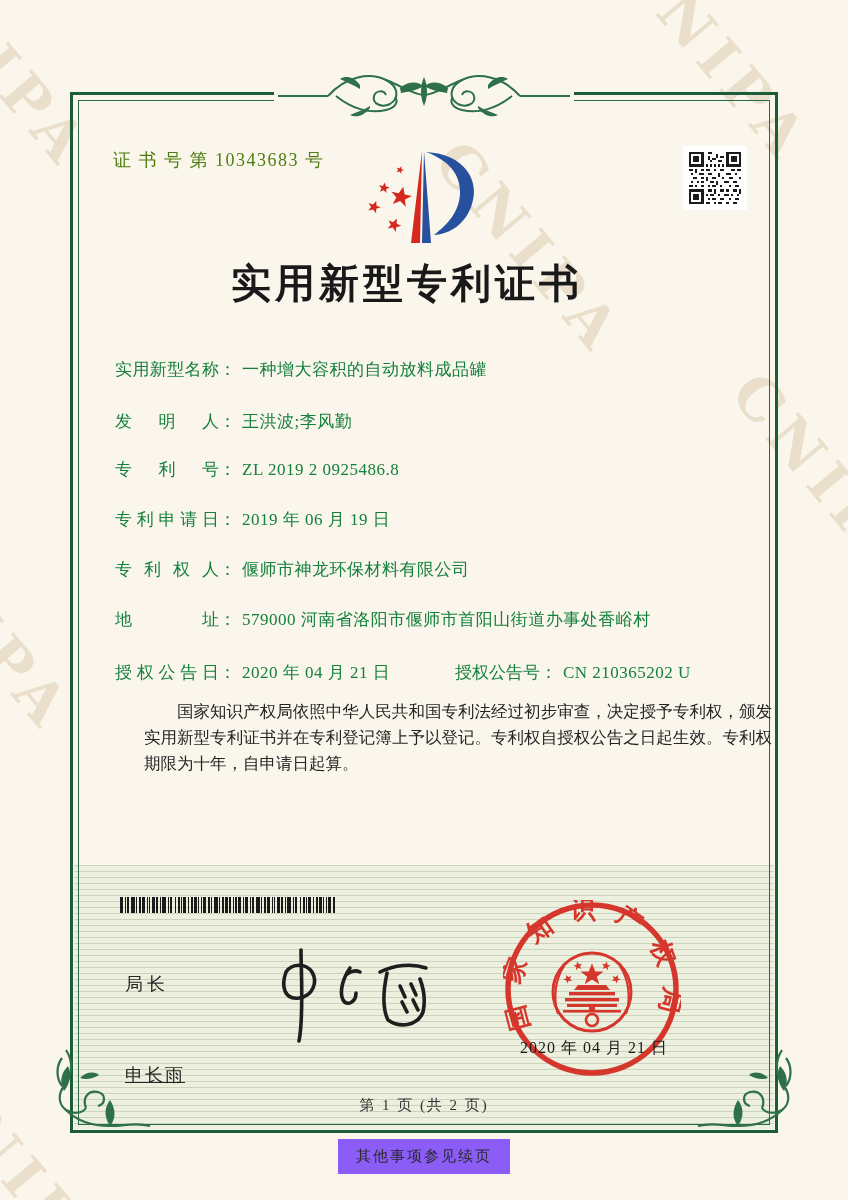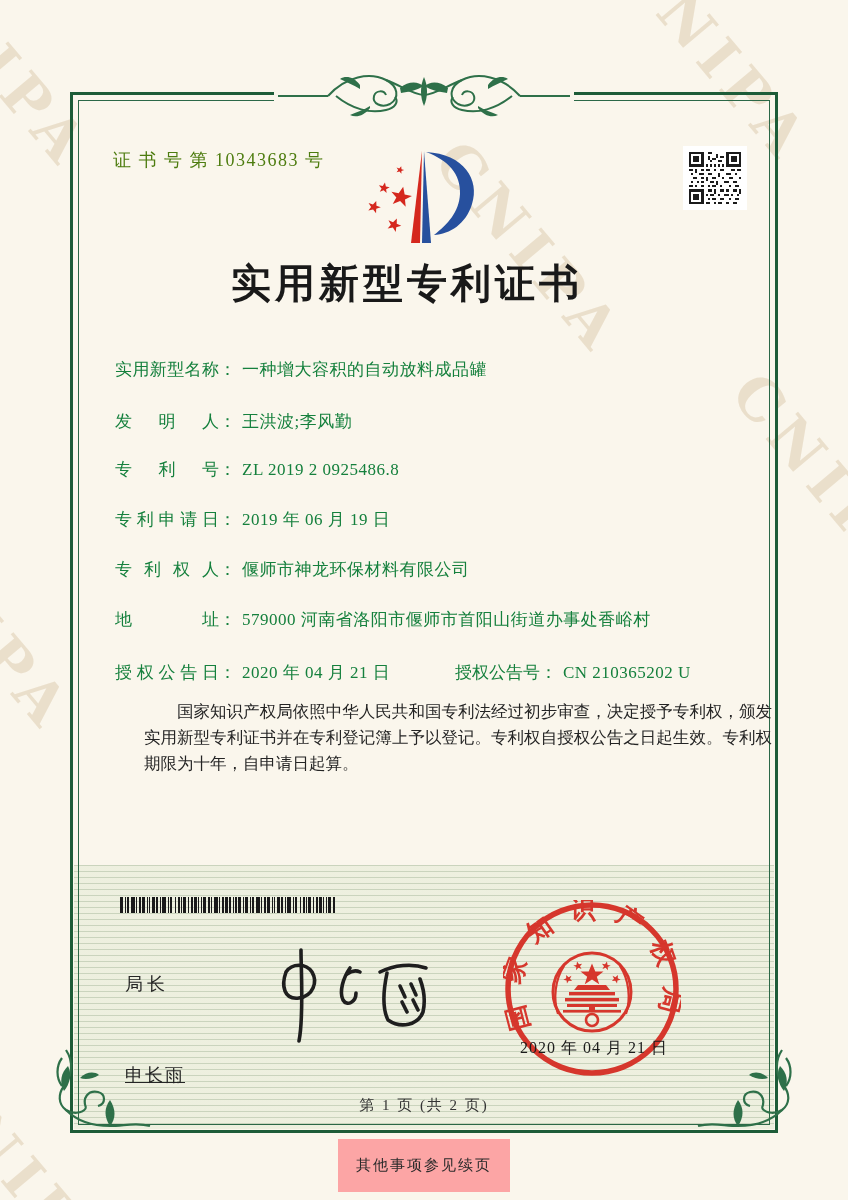--- a/index.html
+++ b/index.html
@@ -46,21 +46,21 @@
   .barcode{left:120px;top:897px;z-index:3;}
   .sig-title{left:125px;top:972px;z-index:3;font-size:18px;letter-spacing:4px;}
   .sig-name{left:125px;top:1063px;z-index:3;font-size:18px;letter-spacing:2px;text-decoration:underline;}
   .sig-script{left:252px;top:944px;z-index:3;}
   .seal{left:503px;top:900px;z-index:3;}
   .seal-date{left:505px;top:1038px;width:178px;z-index:4;text-align:center;
     font-size:16px;letter-spacing:1px;color:#1c1c1c;}
   .page-num{left:72px;top:1096px;width:704px;z-index:3;text-align:center;
     font-size:15px;letter-spacing:2px;color:#333;}
   .foot-note{left:424px;top:1139px;transform:translateX(-50%);z-index:5;
-    background:#fca5a5;padding:17px 18px;font-size:15px;letter-spacing:2px;color:#2a2a2a;}
+    background:#8b5cf6;padding:8px 18px;font-size:15px;letter-spacing:2px;color:#2a2a2a;}
   .orn-top{left:274px;top:64px;z-index:4;background:#faf6ec;}
   .orn-bl{left:52px;top:1048px;z-index:4;}
   .orn-br{left:696px;top:1048px;z-index:4;transform:scaleX(-1);}
 </style>
 </head>
 <body>
 
 <div class="wm" style="left:-60px;top:-58px;">CNIPA</div>
 <div class="wm" style="left:660px;top:-64px;">CNIPA</div>
 <div class="wm" style="left:473px;top:128px;">CNIPA</div>

